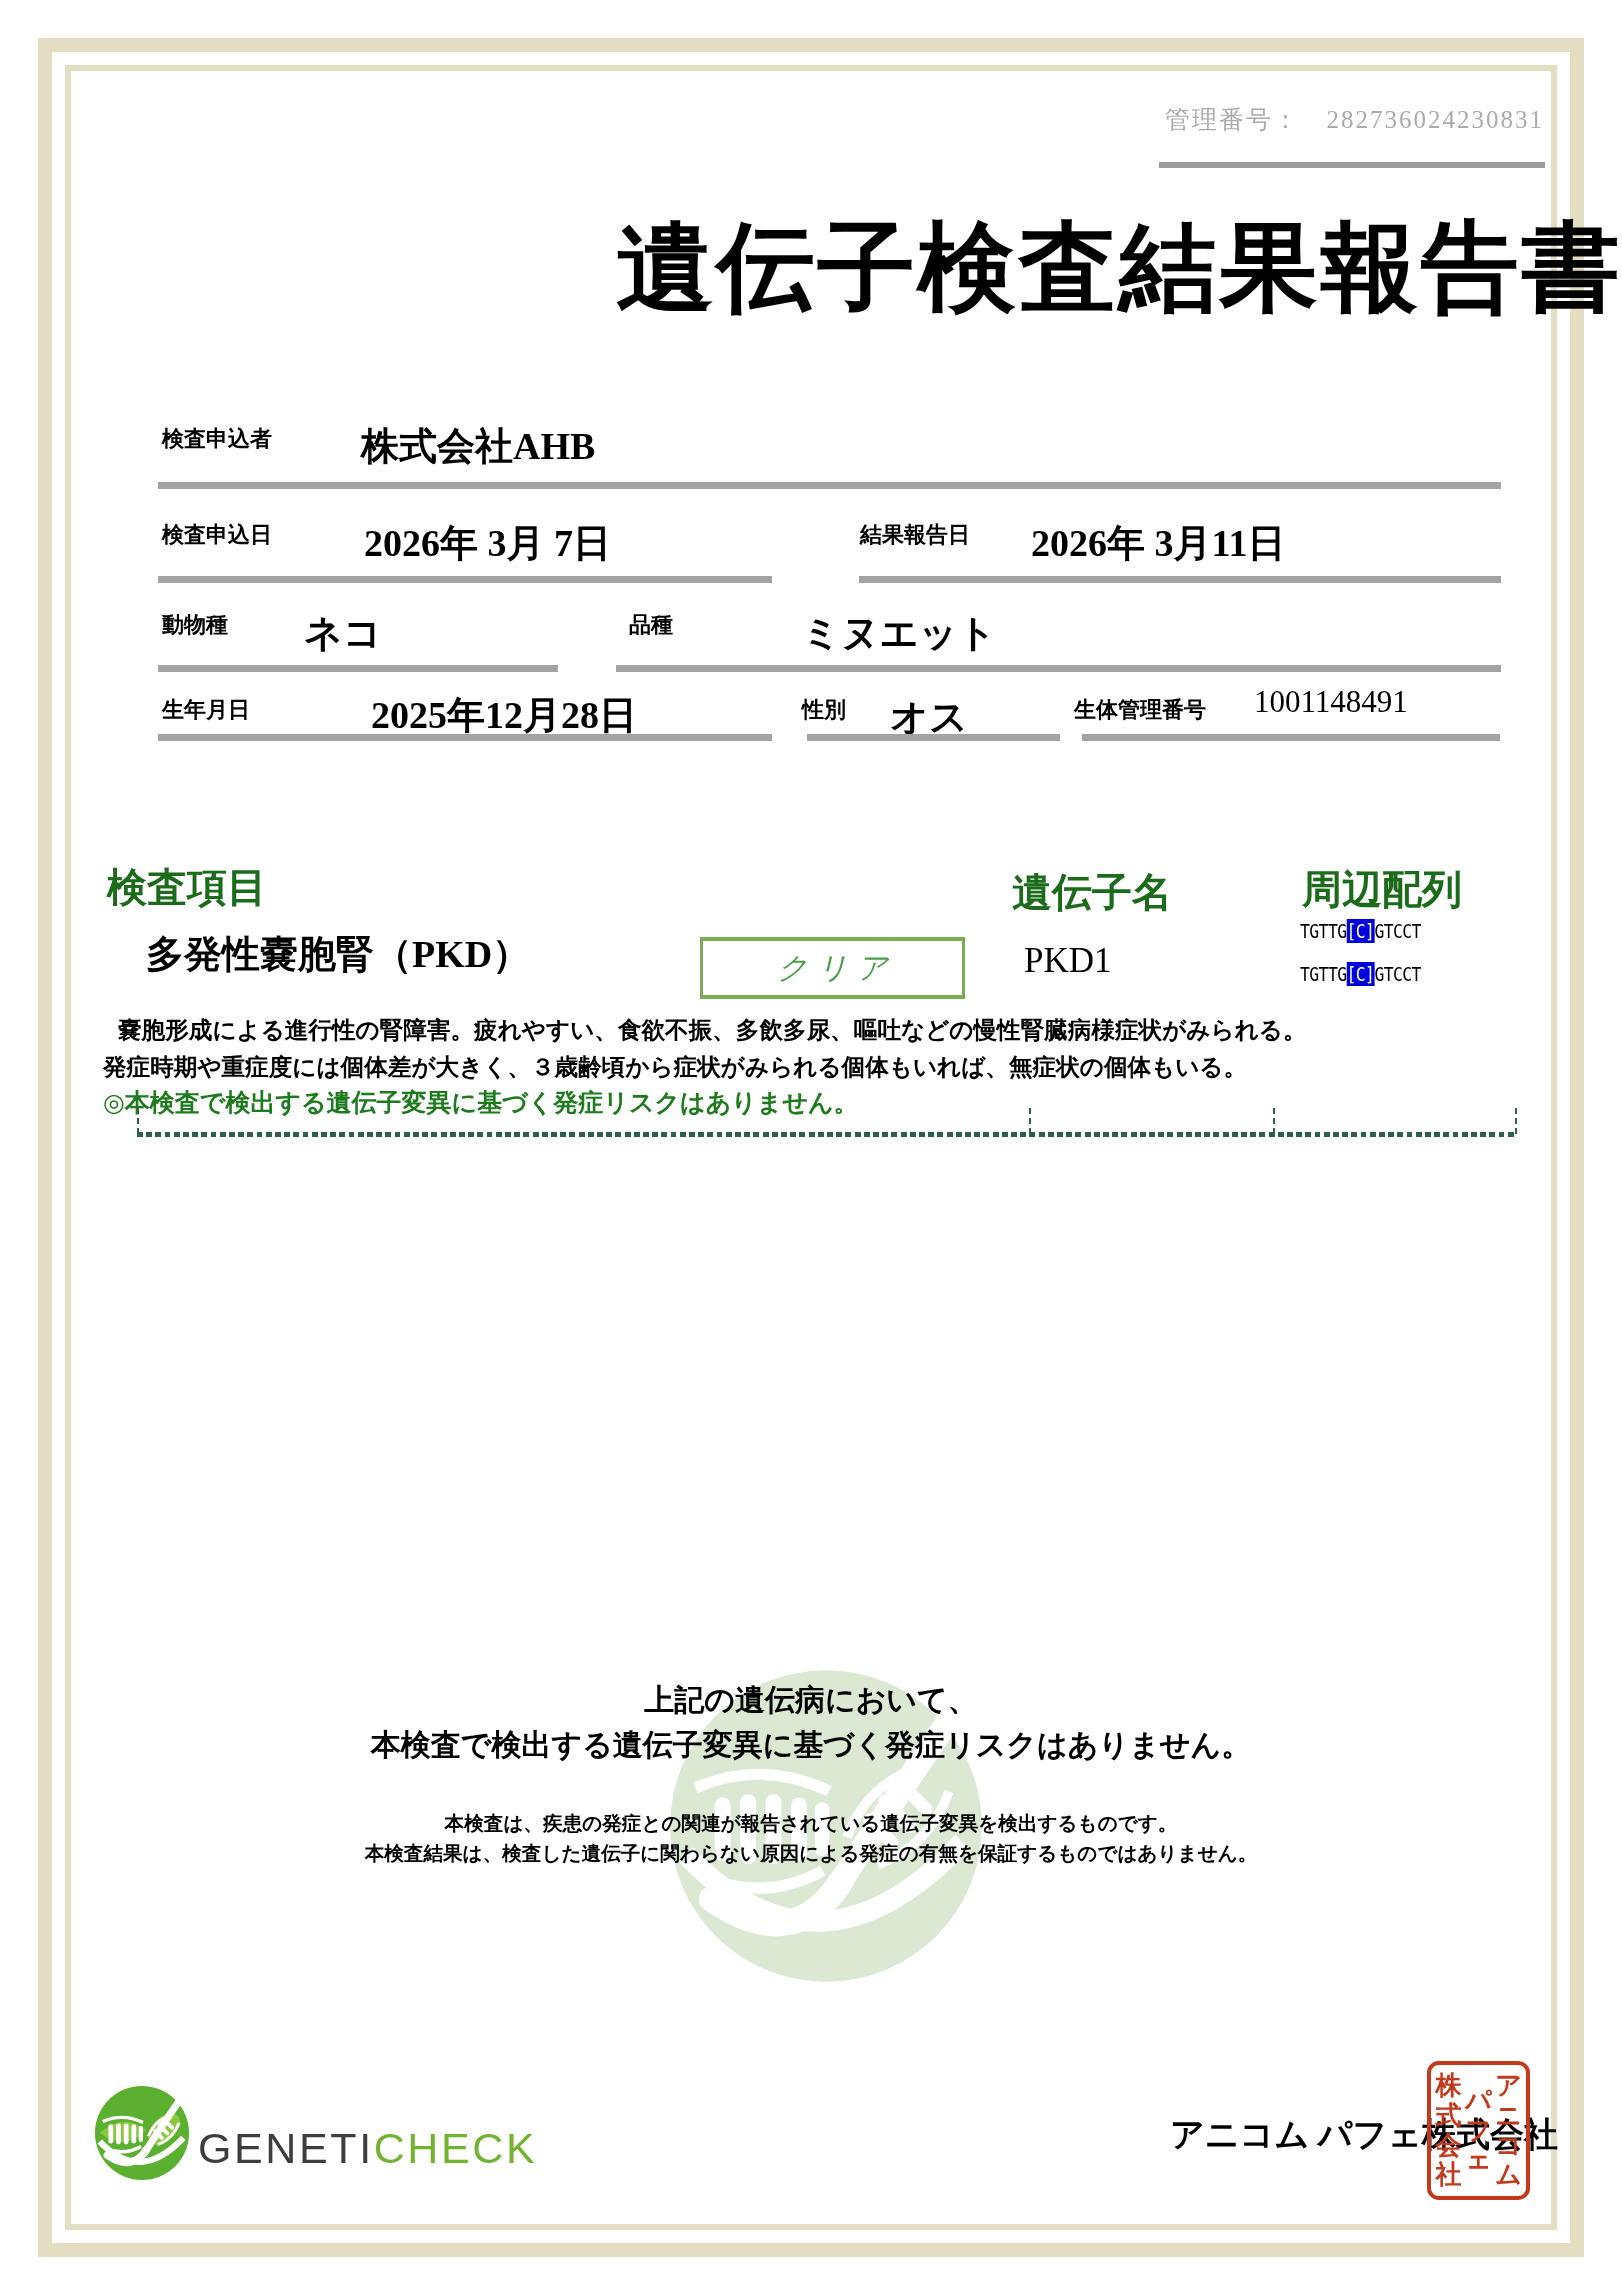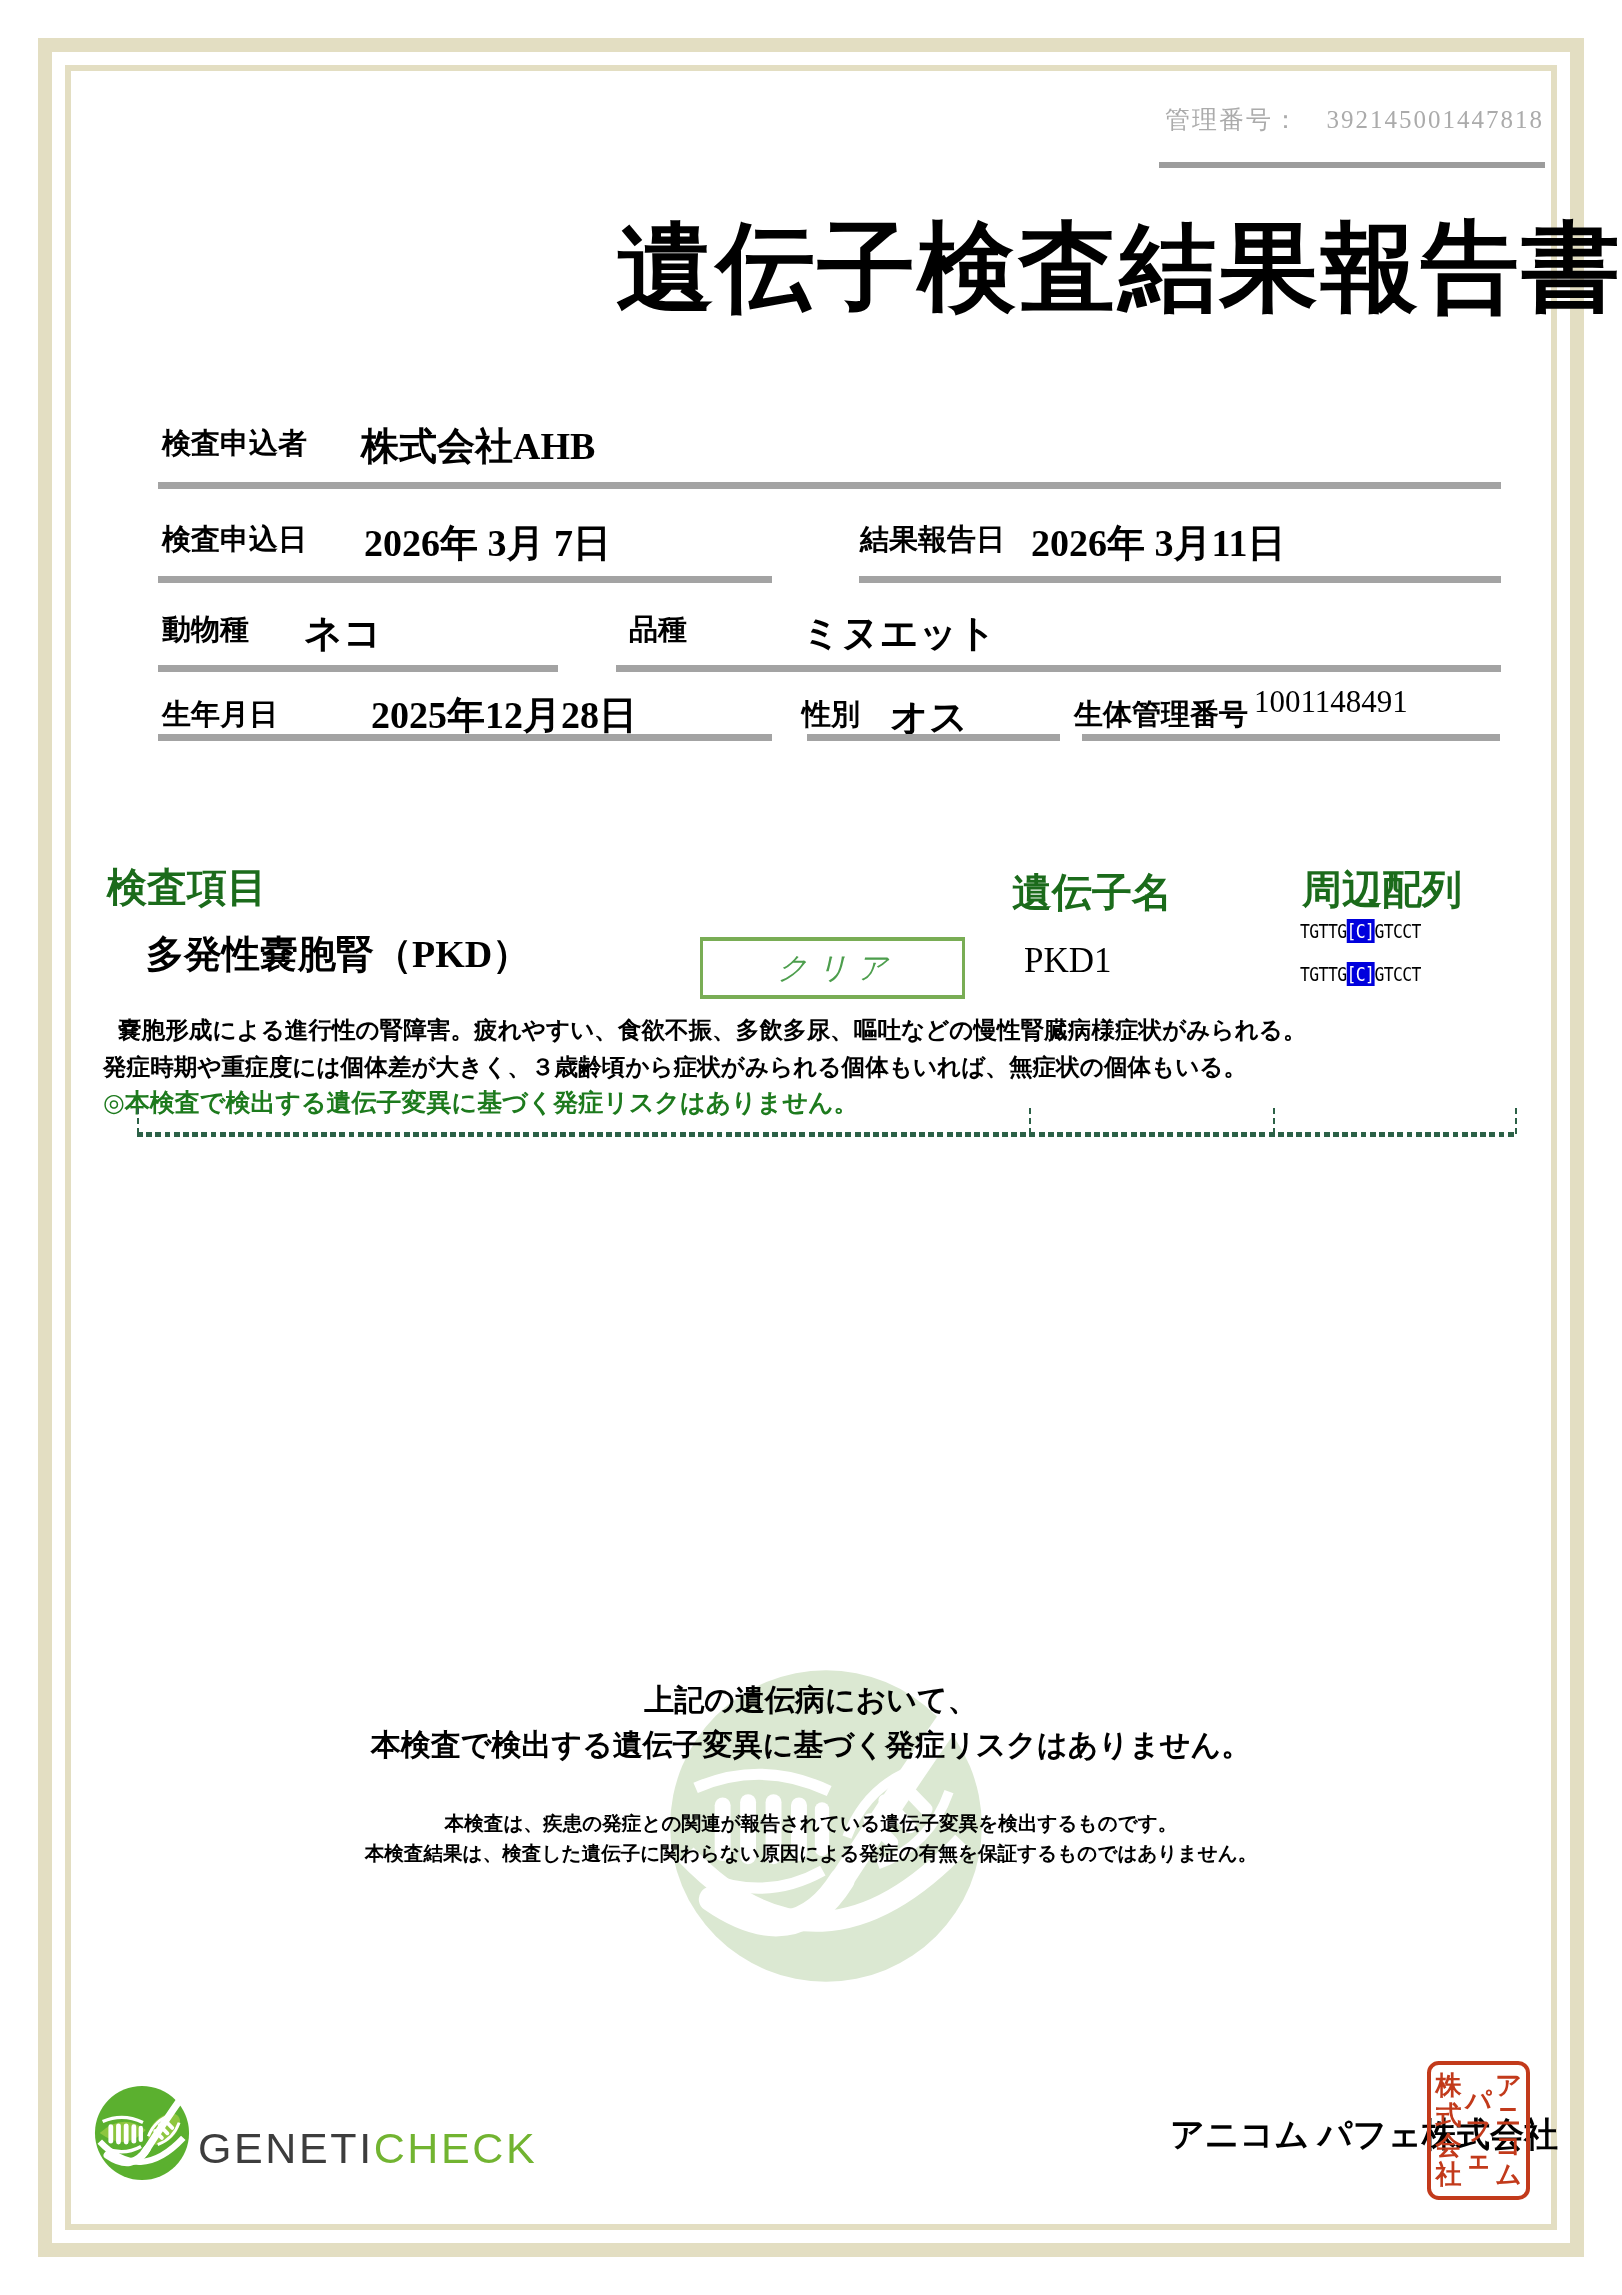--- a/index.html
+++ b/index.html
@@ -7,21 +7,21 @@
     position:relative; width:1622px; height:2295px; background:#ffffff;
     font-family:"Liberation Serif","DejaVu Serif",serif; color:#000; overflow:hidden;
   }
   
   .frame-outer{position:absolute; left:38px; top:38px; right:38px; bottom:38px;
     border:14.4px solid #e3dec2; pointer-events:none;}
   .frame-inner{position:absolute; left:65px; top:65px; right:65px; bottom:65px;
     border:6.5px solid #e3dec2; pointer-events:none;}
 
   .abs{position:absolute;}
-  .lbl{font-size:29px; font-weight:bold; white-space:nowrap;}
+  .lbl{font-size:22px; font-weight:bold; white-space:nowrap;}
   .val{font-size:38px; font-weight:bold; white-space:nowrap;}
   .uline{position:absolute; height:6.5px; background:#a3a3a3;}
 
   
   .mgmt{position:absolute; top:103px; right:78px; font-size:25px; color:#ababab;
     letter-spacing:2px; white-space:nowrap;}
   .mgmt-line{position:absolute; left:1159px; top:162px; width:386px; height:5.9px; background:#9c9c9c;}
 
   
   .title{position:absolute; left:0; top:203px; width:100%; text-align:right;
@@ -103,21 +103,21 @@
 
   <svg class="watermark" style="--g1:#dbe8d2;--g2:#dbe8d2;" viewBox="0 0 200 200">
     <use href="#logomark"></use>
   </svg>
 
   <div class="frame-outer"></div>
   <div class="frame-inner"></div>
 
   <div class="mgmt">
     <span>管理番号：</span>
-    <span style="margin-left:18.3px;">392145001447818</span>
+    <span style="margin-left:18.3px;">282736024230831</span>
   </div>
   <div class="mgmt-line"></div>
 
   <div class="title">遺伝子検査結果報告書</div>
 
   <div class="abs lbl" style="left:162px; top:424px;">検査申込者</div>
   <div class="abs val" style="left:361px; top:421px;">株式会社AHB</div>
   <div class="uline" style="left:158px; top:482px; width:1343px;"></div>
 
   <div class="abs lbl" style="left:162px; top:520px;">検査申込日</div>

